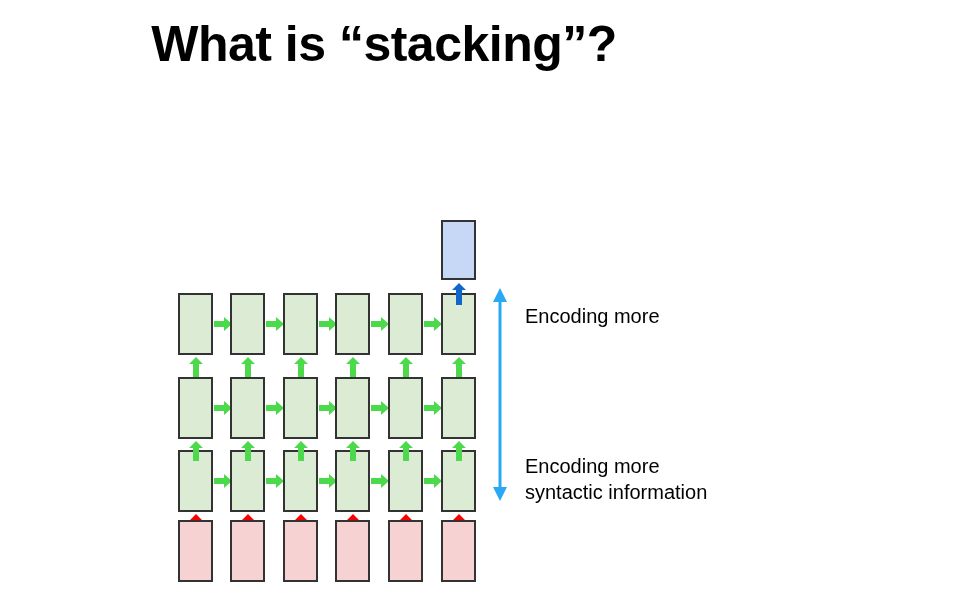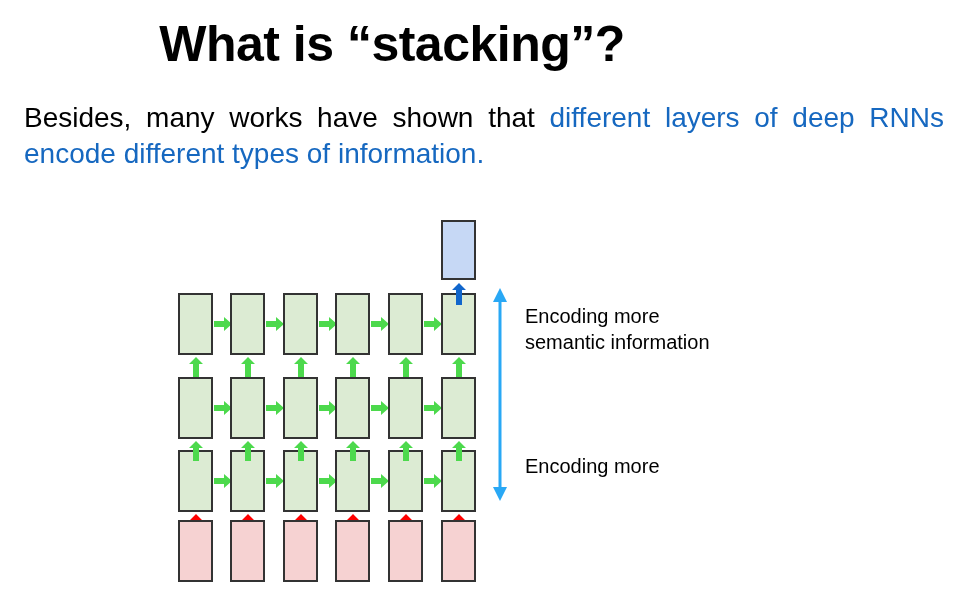--- a/index.html
+++ b/index.html
@@ -15,21 +15,21 @@
     position: relative;
     width: 966px;
     height: 611px;
     background: #ffffff;
     overflow: hidden;
   }
 
   
   #slide-title {
     position: absolute;
-    left: 8px;
+    left: 0;
     top: 18px;
     width: 768px;
     text-align: center;
     font-size: 50px;
     font-weight: bold;
     letter-spacing: -0.5px;
     line-height: 1.05;
     color: #000000;
     white-space: nowrap;
   }
@@ -100,23 +100,20 @@
   #label-semantic { left: 525px; top: 303px; }
   #label-syntactic { left: 525px; top: 453px; }
 </style>
 </head>
 <body>
 
 <div id="slide">
 
   <div id="slide-title">What is “stacking”?</div>
 
-  <div id="subtitle">
-    <span>Besides, many works have shown that </span><span class="hl">different layers of deep RNNs encode different types of information.</span>
-  </div>
 
   <div id="diagram">
 
   <div class="cell green" style="left: 178px; top: 293px;"></div>
       <svg class="arrow-right" viewBox="0 0 18 16" style="left: 214px; top: 316px;">
         <polygon points="0,5 10,5 10,1 18,8 10,15 10,11 0,11" fill="#4CD94C"></polygon>
       </svg>
       <div class="cell green" style="left: 230px; top: 293px;"></div>
       <svg class="arrow-right" viewBox="0 0 18 16" style="left: 266px; top: 316px;">
         <polygon points="0,5 10,5 10,1 18,8 10,15 10,11 0,11" fill="#4CD94C"></polygon>
@@ -237,25 +234,25 @@
       <div class="cell pink" style="left: 388px; top: 520px;"></div>
       <div class="cell pink" style="left: 441px; top: 520px;"></div>
       <div class="cell blue" style="left: 441px; top: 220px;"></div>
       <svg class="arrow-up" viewBox="0 0 16 22" style="left: 450.5px; top: 283px; height: 22px;">
         <polygon points="5,22 5,7 1,7 8,0 15,7 11,7 11,22" fill="#1166cc"></polygon>
       </svg>
     </div>
 
   <div class="side-label" id="label-semantic">
     <div>Encoding more</div>
-    <div>semantic information</div>
   </div>
 
   <div class="side-label" id="label-syntactic">
     <div>Encoding more</div>
+    <div>syntactic information</div>
   </div>
 
   <svg id="range-arrow" viewBox="0 0 18 213" xmlns="http://www.w3.org/2000/svg">
     <line x1="9" y1="10" x2="9" y2="203" stroke="#29a8f5" stroke-width="3"></line>
     <polygon points="9,0 2,14 16,14" fill="#29a8f5"></polygon>
     <polygon points="9,213 2,199 16,199" fill="#29a8f5"></polygon>
   </svg>
 
 </div>
 

